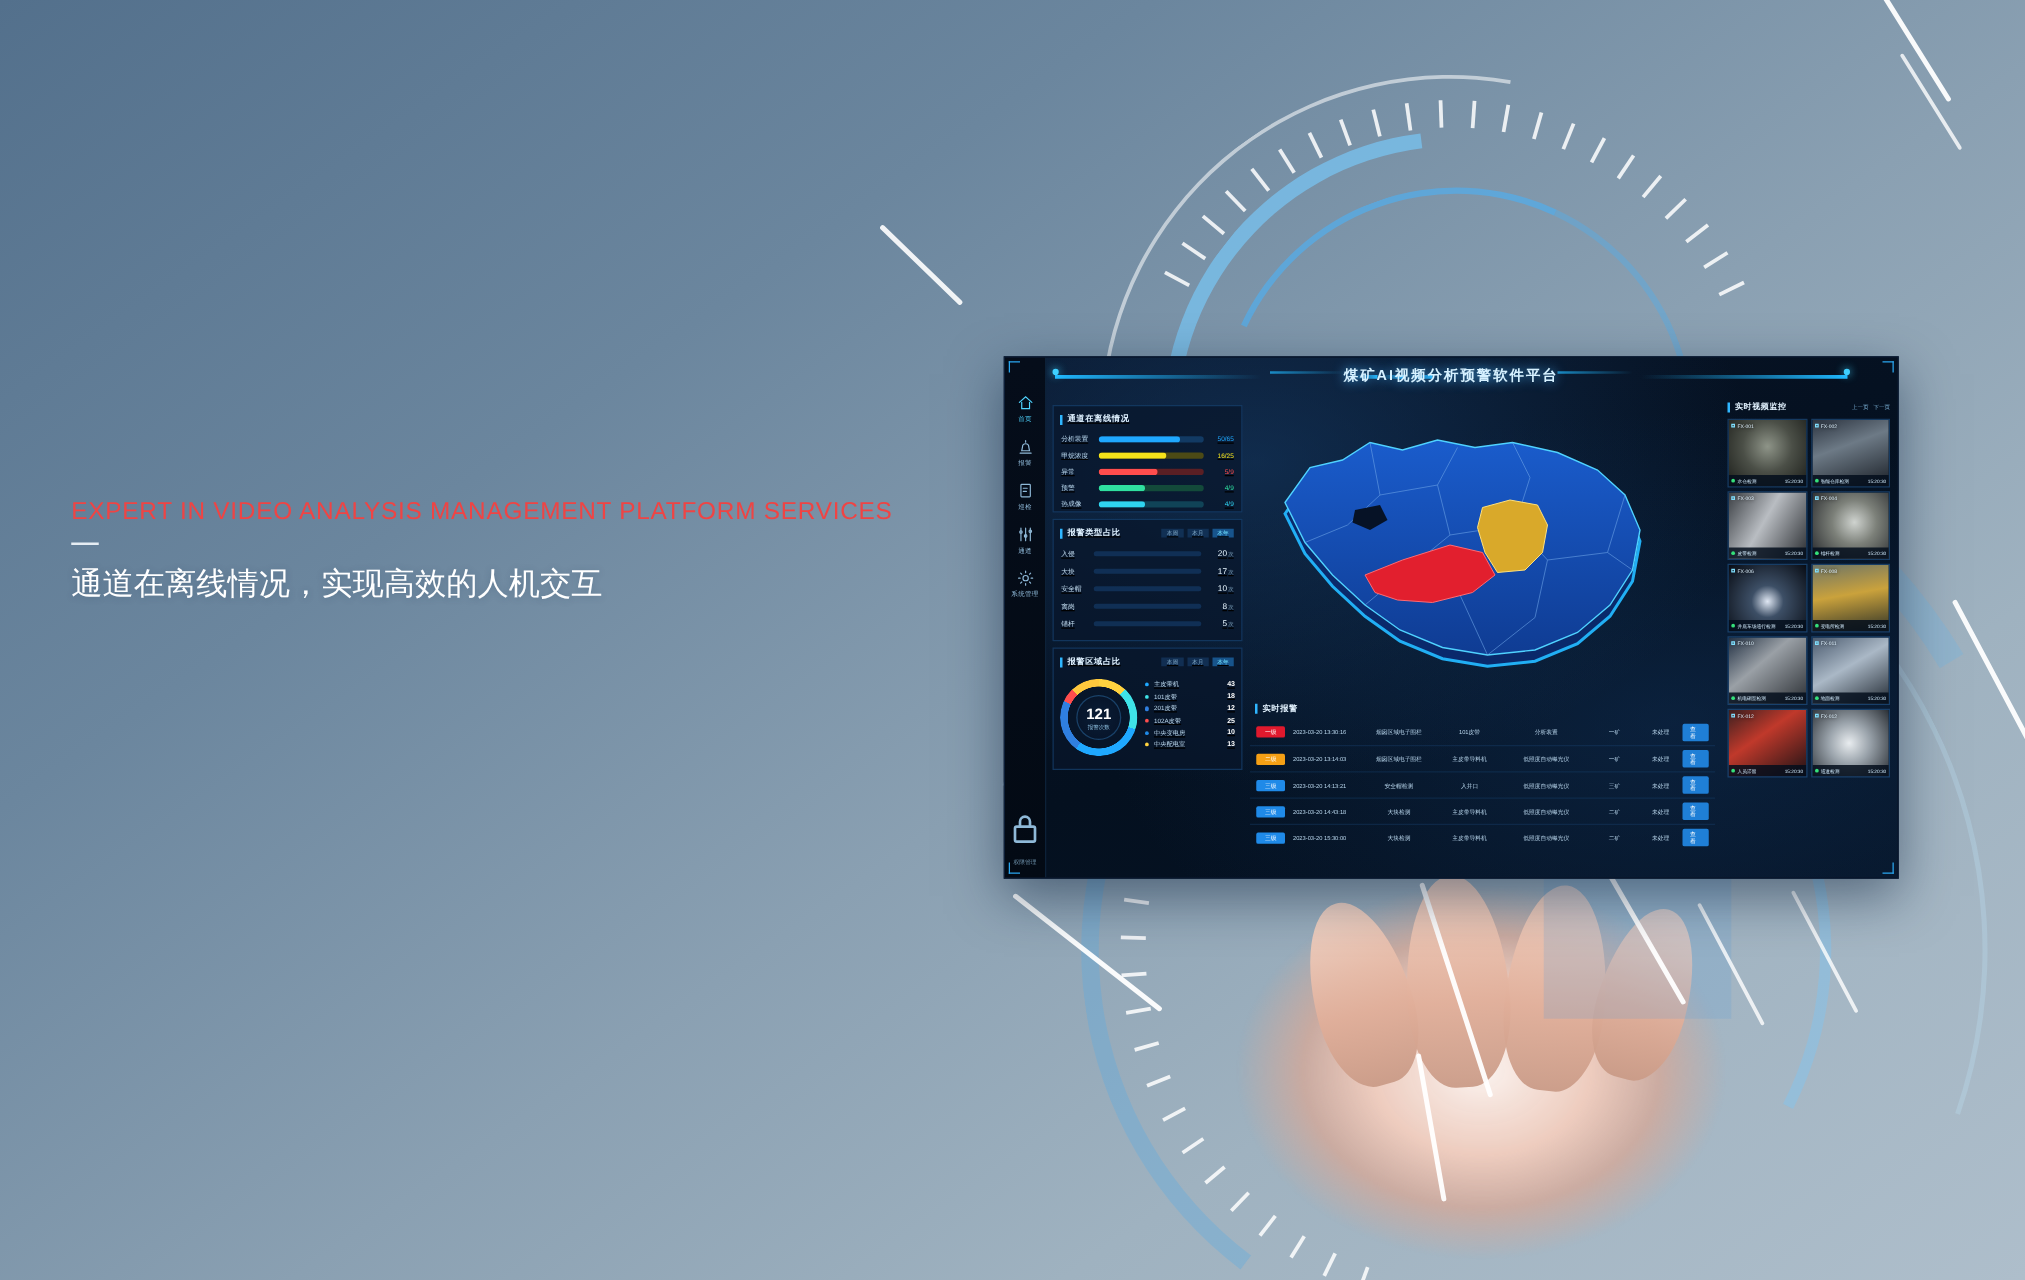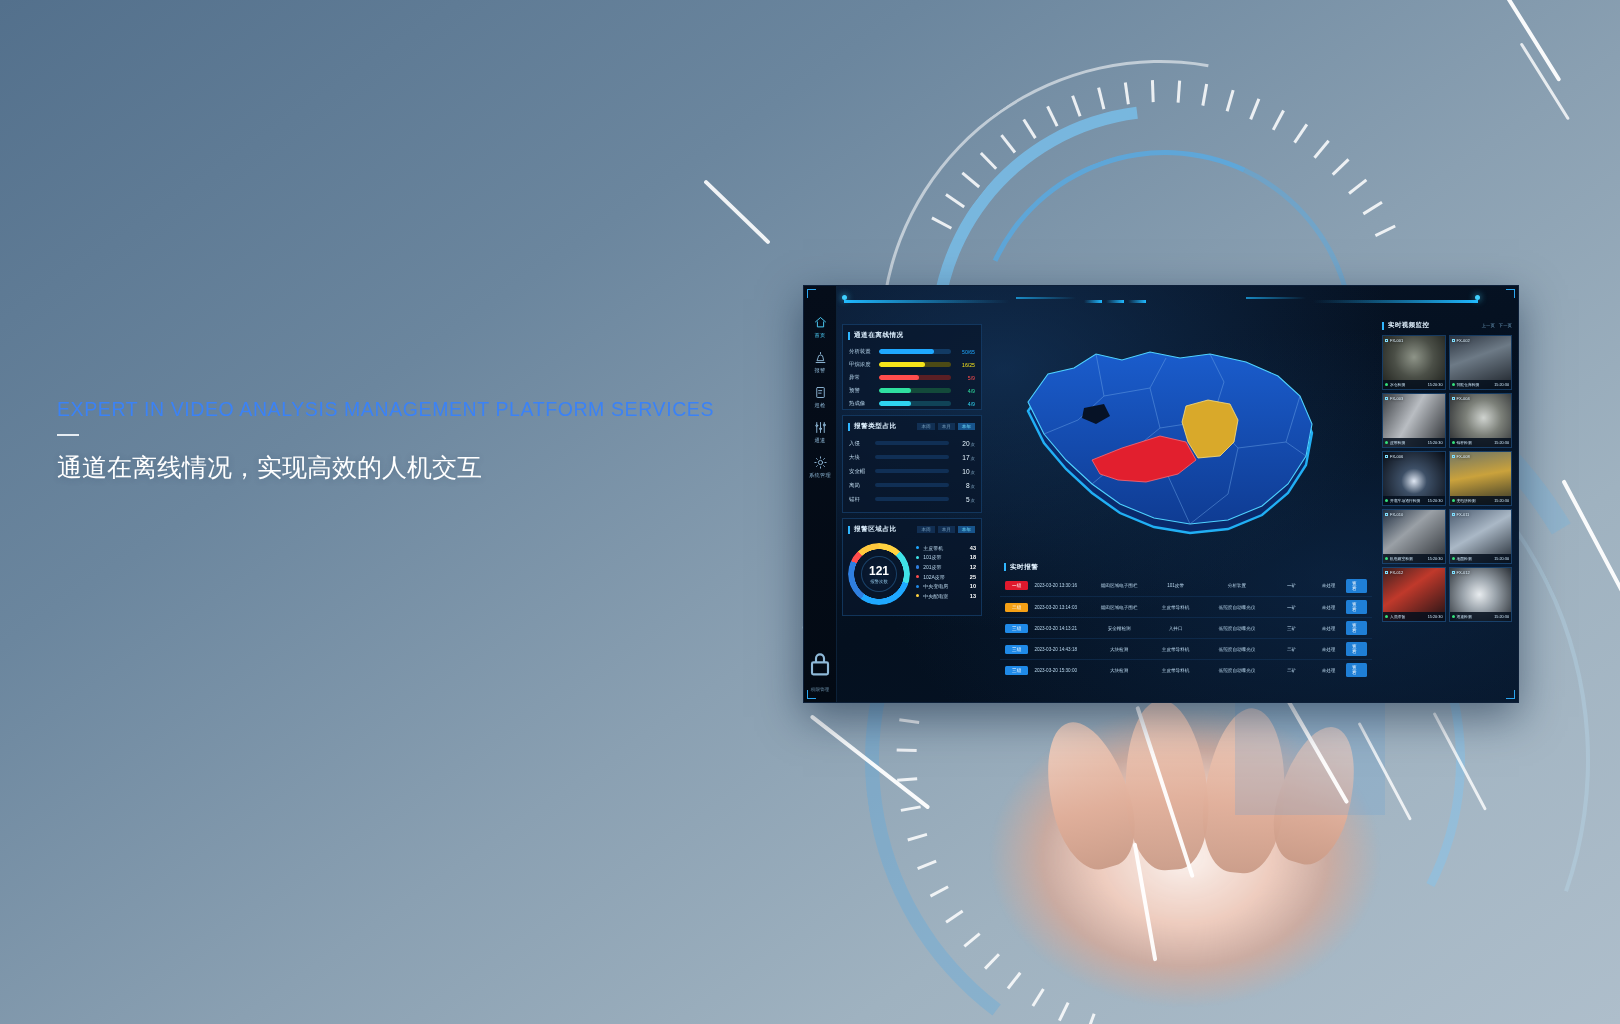--- a/index.html
+++ b/index.html
@@ -49,21 +49,21 @@
   .streak{ position:absolute; background:#ffffff; height:4px; border-radius:3px; opacity:.95; }
   .streak.thin{ height:2.5px; opacity:.8; }
 
   
   .hero{ position:absolute; left:57px; top:380px; width:760px; }
   .hero h1{
     font-size:58px; font-weight:700; color:#ffffff; letter-spacing:2px;
     line-height:1.15; text-shadow:0 2px 10px rgba(30,60,90,.35);
   }
   .hero .en{
-    margin-top:18px; font-size:19.5px; letter-spacing:.6px; color:#3b82f6;
+    margin-top:18px; font-size:19.5px; letter-spacing:.6px; color:#ef4444;
     font-weight:400;
   }
   .hero .rule{ width:22px; height:2px; background:#e6edf3; margin:13px 0 8px; }
   .hero p{ font-size:25px; color:#ffffff; line-height:1.85; font-weight:400;
     text-shadow:0 1px 6px rgba(30,60,90,.25); }
 
   
   .monitor{
     position:absolute; left:803px; top:285px; width:716px; height:418px;
     background:#070f1e; border:1px solid #0d1f38;
@@ -107,21 +107,21 @@
     position:absolute; background:rgba(8,22,43,.72); border:1px solid rgba(32,92,150,.45);
   }
   .panel-title{ display:flex; align-items:center; height:13px; margin:4px 0 3px 5px; }
   .panel-title .bar{ width:2px; height:8px; background:#2fb6ff; margin-right:4px; }
   .panel-title .tx{ font-size:6.6px; color:#dff1ff; letter-spacing:.5px; font-weight:700; }
   .tabs{ margin-left:auto; margin-right:6px; display:flex; gap:3px; }
   .tab{ font-size:4.6px; color:#7fa8c6; padding:1px 4px; background:rgba(25,70,120,.5); }
   .tab.active{ color:#6fe0ff; background:rgba(30,110,180,.7); }
 
   
-  .left-col{ position:absolute; left:38px; top:38px; width:140px; }
+  .left-col{ position:absolute; left:38px; top:38px; width:152px;text-decoration:underline; }
   .pbar-row{ display:flex; align-items:center; height:13px; padding:0 6px; }
   .pbar-label{ width:30px; font-size:5.4px; color:#b6d4ea; }
   .pbar-track{ flex:1; height:4.2px; border-radius:3px; position:relative; overflow:hidden; }
   .pbar-fill{ position:absolute; left:0; top:0; bottom:0; border-radius:3px; }
   .pbar-val{ width:24px; text-align:right; font-size:5.2px; }
 
   .abar-row{ display:flex; align-items:center; height:14px; padding:0 6px; }
   .abar-label{ width:26px; font-size:5.4px; color:#c3ddf0; }
   .abar-track{ flex:1; height:4.4px; border-radius:3px; background:rgba(18,52,92,.85); overflow:hidden; }
   .abar-fill{ height:100%; border-radius:3px;
@@ -302,20 +302,21 @@
   <div class="dash-head">
     <div class="headbar" style="left:40px;top:14px;width:165px;"></div>
     <div class="headbar" style="left:212px;top:11px;width:60px;height:2px;opacity:.7;"></div>
     <div class="headbar r" style="left:280px;top:14px;width:18px;"></div>
     <div class="headbar r" style="left:302px;top:14px;width:18px;"></div>
     <div class="headbar r" style="left:324px;top:14px;width:18px;"></div>
     <div class="head-dot" style="left:38px;top:9px;"></div>
     <div class="headbar r" style="right:40px;top:14px;width:165px;"></div>
     <div class="headbar" style="right:212px;top:11px;width:60px;height:2px;opacity:.7;"></div>
     <div class="head-dot" style="right:38px;top:9px;"></div>
+    <div class="dash-title">煤矿AI视频分析预警软件平台</div>
   </div>
 
   <div class="side">
     <div class="side-list" id="sidebar-list">
         <div class="side-item active">
           <span class="ic">
             <svg viewBox="0 0 24 24" fill="none" stroke="#4fd4ff" stroke-width="1.5" stroke-linecap="round">
               <path d="M4 11L12 4l8 7"></path>
               <path d="M7 11v8h10v-8"></path>
             </svg>

